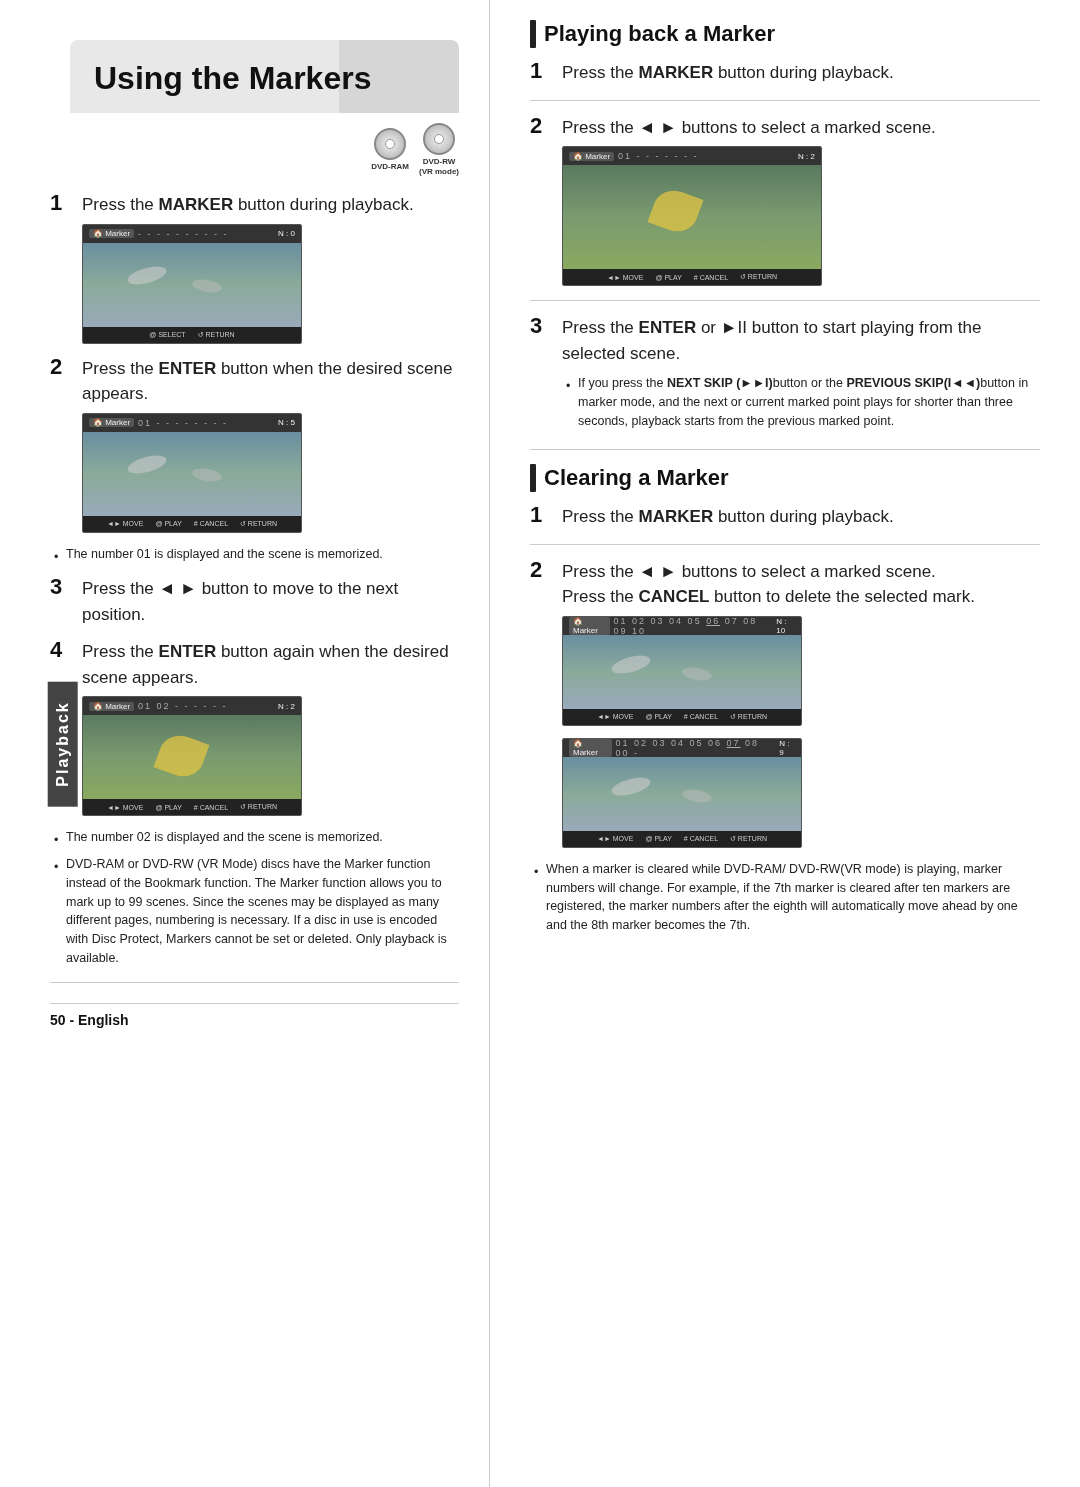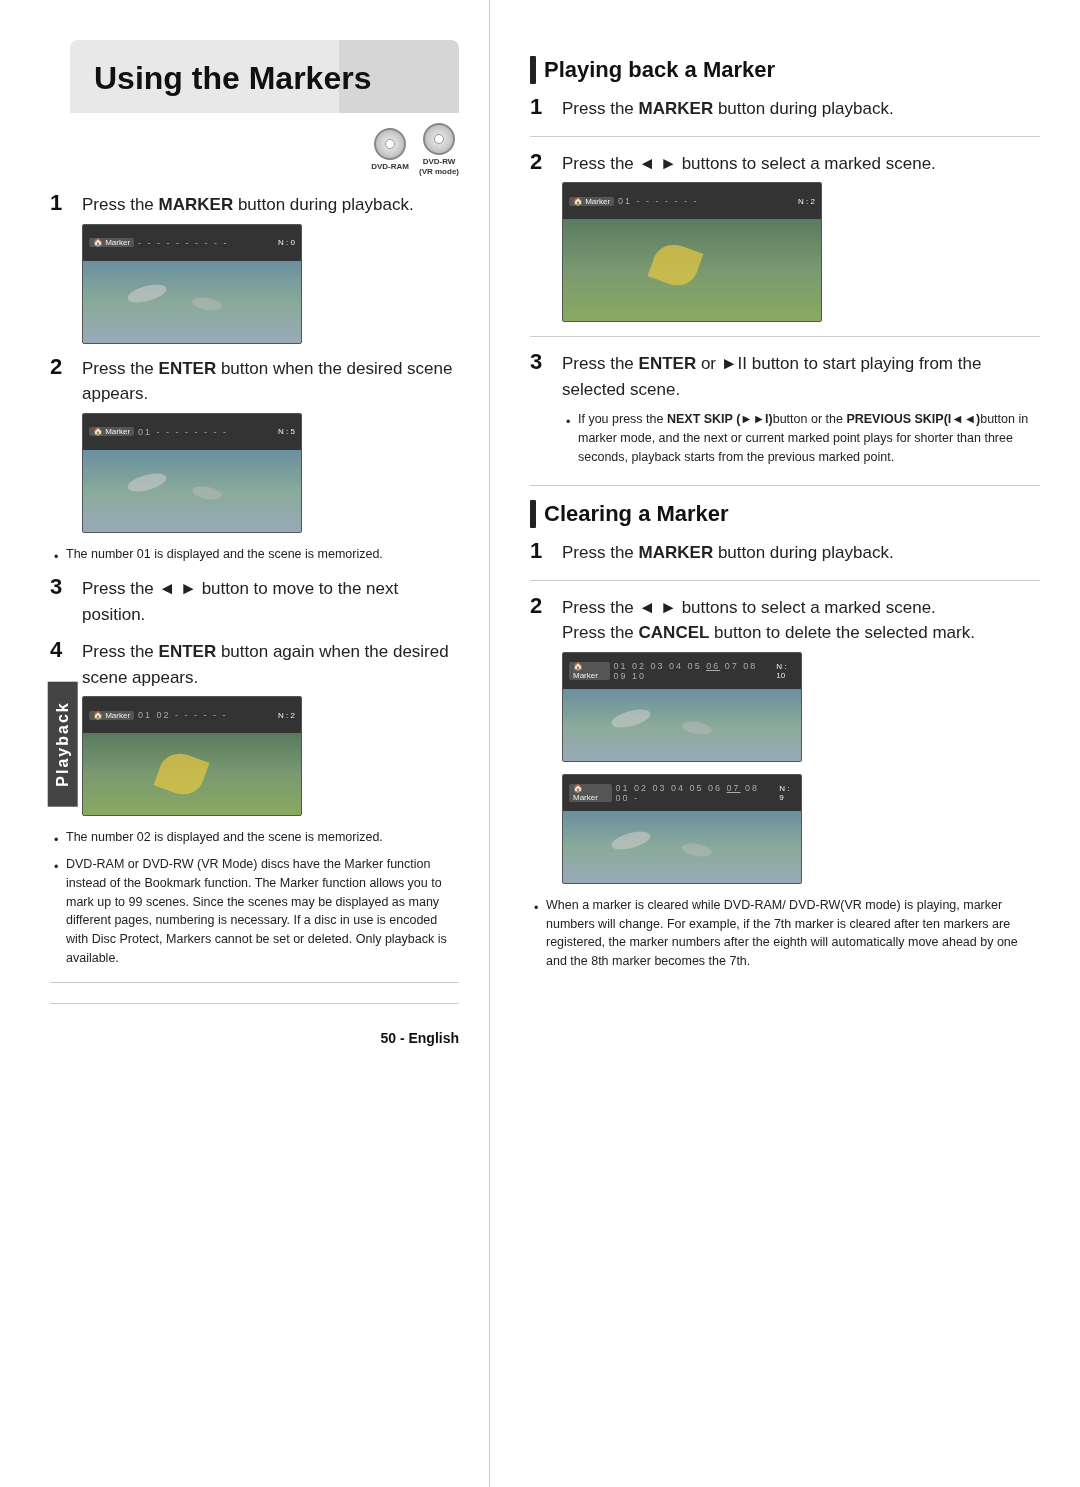--- a/index.html
+++ b/index.html
@@ -22,21 +22,21 @@
     .left-col {
       width: 490px;
       padding: 40px 30px 40px 50px;
       border-right: 1px solid #ccc;
       position: relative;
     }
 
     
     .right-col {
       width: 590px;
-      padding: 56px 40px 40px 40px;
+      padding: 20px 40px 40px 40px;
     }
 
     
     .title-block {
       background: #e8e8e8;
       border-radius: 8px 8px 0 0;
       padding: 20px 24px 16px 24px;
       margin-bottom: 0;
       position: relative;
       overflow: hidden;
@@ -133,21 +133,21 @@
       height: 120px;
       background: #888;
       border: 1px solid #555;
       margin-top: 6px;
       position: relative;
       overflow: hidden;
       border-radius: 2px;
     }
     .screen-bar {
       background: #333;
-      height: 36px;
+      height: 18px;
       display: flex;
       align-items: center;
       padding: 0 6px;
       font-size: 9px;
       color: #eee;
       gap: 4px;
     }
     .screen-bar .bar-label {
       background: #555;
       border-radius: 2px;
@@ -232,22 +232,21 @@
       white-space: nowrap;
     }
 
     
     .footer-text {
       font-size: 14px;
       font-weight: bold;
       color: #111;
       margin-top: 20px;
       border-top: 1px solid #ccc;
-      padding-top: 26px;
-      text-align: right;
+      padding-top: 8px;
     }
 
     
     .dashes {
       color: #aaa;
       letter-spacing: 2px;
     }
 
     
     .screen-img-right {

